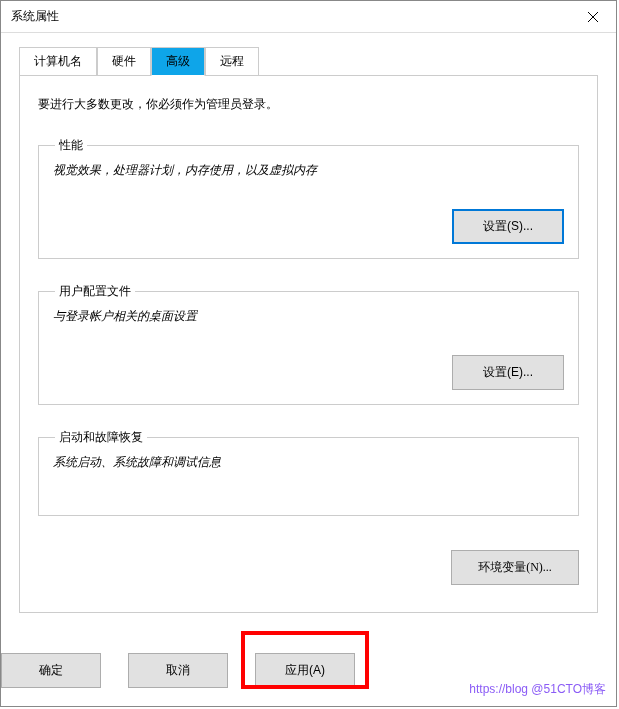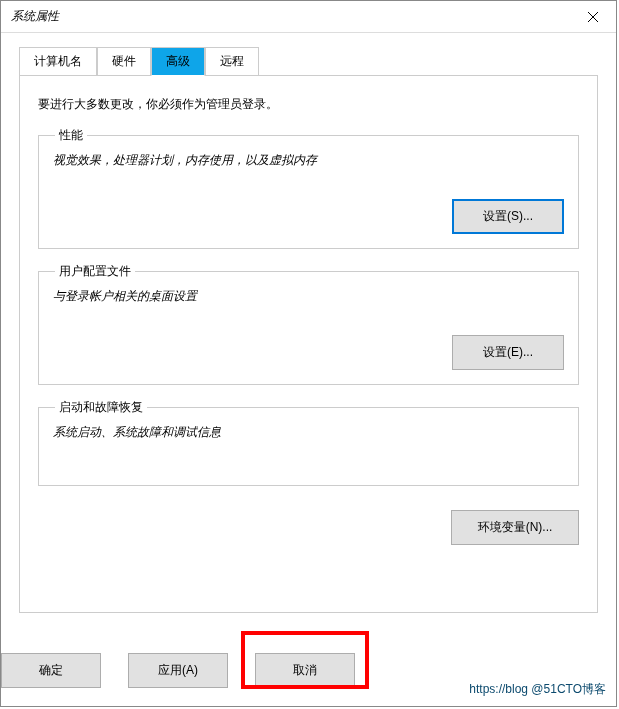--- a/index.html
+++ b/index.html
@@ -6,63 +6,63 @@
     body { font-family: "Microsoft YaHei", "Segoe UI", sans-serif; font-size: 12px; background: #fff; }
     .dialog {
       width: 617px; height: 707px; border: 1px solid #888; background: #fff;
       display: flex; flex-direction: column;
       position: relative;
     }
     .titlebar {
       height: 32px; display: flex; align-items: center; justify-content: space-between;
       padding: 0 0 0 10px; border-bottom: 1px solid #ddd;
     }
-    .titlebar .title { font-size: 12px; font-style: italic; }
+    .titlebar .title { font-size: 12px; }
     .close-btn { width: 46px; height: 30px; display: flex; align-items: center; justify-content: center; cursor: pointer; }
     .close-btn svg { width: 10px; height: 10px; }
     .content { flex: 1; padding: 14px 18px 18px 18px; display: flex; flex-direction: column; }
     .tabs { display: flex; border-bottom: 1px solid #ccc; }
     .tab {
       padding: 5px 14px; border: 1px solid #ccc; border-bottom: none;
       background: #fff; margin-right: 0; margin-bottom: -1px; cursor: pointer;
       font-size: 12px;
     }
     .tab.inactive { background: #fff; border-bottom: 1px solid #ccc; }
     .tab.active { background: #0ea5e9; border-bottom: 1px solid #fff; position: relative; z-index: 1; }
     .tab-panel {
       border: 1px solid #ccc; border-top: none; flex: 1; padding: 20px 18px 18px 18px;
-      display: flex; flex-direction: column;
+      display: flex; flex-direction: column; gap: 10px;
     }
     .intro { margin-bottom: 22px; font-size: 12px; }
     .groupbox {
       border: 1px solid #ccc; margin-bottom: 22px; padding: 16px 14px 14px 14px;
       position: relative;
     }
     .groupbox .legend {
       position: absolute; top: -9px; left: 16px; background: #fff; padding: 0 4px;
       font-size: 12px;
     }
     .groupbox .desc { margin-bottom: 30px; font-size: 12px; font-style: italic; }
     .btn-row { display: flex; justify-content: flex-end; }
     .winbtn {
       min-width: 112px; height: 35px; border: 1px solid #adadad; background: #e1e1e1;
       font-size: 12px; font-family: inherit; cursor: pointer; padding: 0 12px;
     }
     .winbtn.highlighted { border: 2px solid #0078d7; }
-    .env-row { display: flex; justify-content: flex-end; margin-top: 2px; padding-right: 0; }
+    .env-row { display: flex; justify-content: flex-end; margin-top: 2px; padding-right: 0; font-family: Liberation Serif, serif; }
     .bottom-buttons {
       display: flex; justify-content: flex-start; gap: 27px; padding: 22px 18px 18px 0;
     }
     .bottom-buttons .winbtn { min-width: 100px; }
     .highlight-box {
       position: absolute; border: 4px solid #ff0000; pointer-events: none;
       left: 240px; top: 630px; width: 128px; height: 58px;
     }
     .watermark {
-      position: absolute; bottom: 8px; right: 10px; color: #0c4a6e; font-size: 12px;
+      position: absolute; bottom: 8px; right: 10px; color: #8b5cf6; font-size: 12px;
       pointer-events: none;
     }
   </style>
 </head>
 <body>
 
 <div class="dialog">
 
   <div class="titlebar">
     <span class="title">系统属性</span>
@@ -111,20 +111,20 @@
       <div class="env-row">
         <button class="winbtn" style="min-width:128px">环境变量(N)...</button>
       </div>
 
     </div>
 
   </div>
 
   <div class="bottom-buttons">
     <button class="winbtn">确定</button>
+    <button class="winbtn">取消</button>
     <button class="winbtn">应用(A)</button>
-    <button class="winbtn">取消</button>
   </div>
 
   <div class="highlight-box"></div>
   <div class="watermark">https://blog @51CTO博客</div>
 
 </div>
 
 </body></html>

